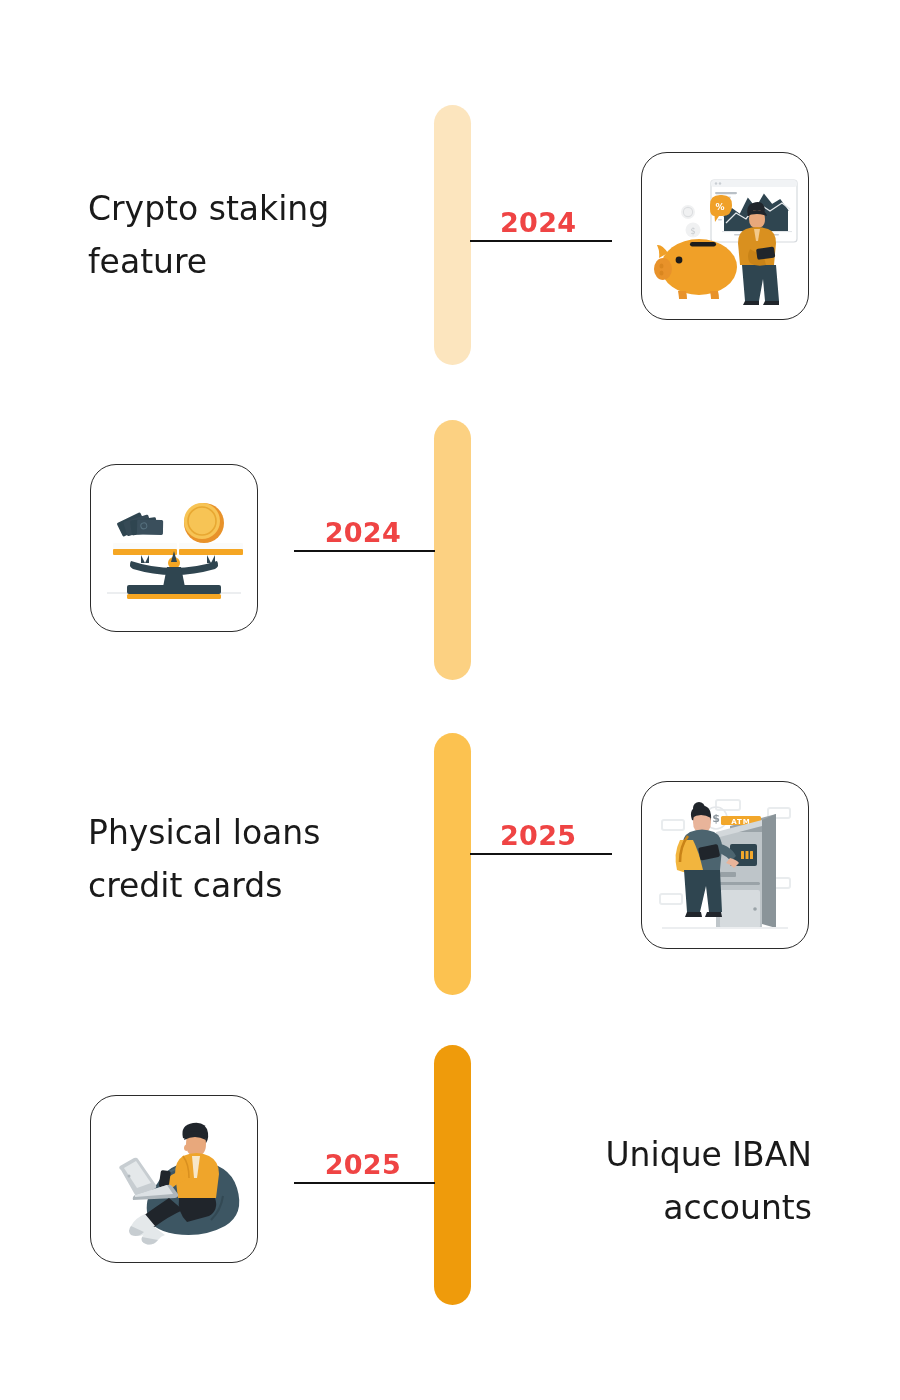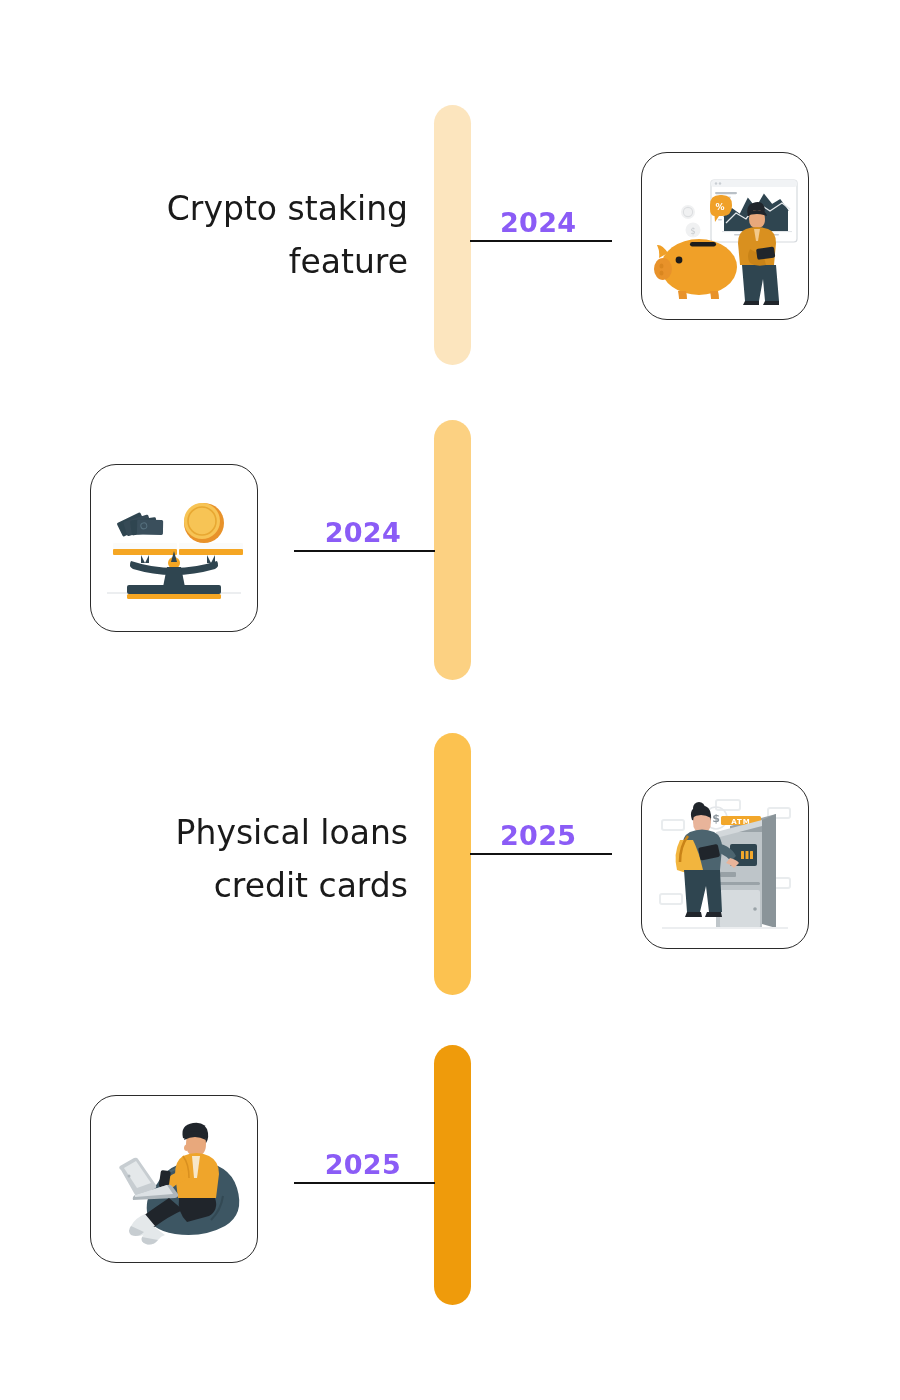--- a/index.html
+++ b/index.html
@@ -46,21 +46,21 @@
     height: 2px;
     background: #111111;
   }
   .year-label {
     position: absolute;
     bottom: 6px;
     font-size: 27px;
     font-weight: 700;
     letter-spacing: 0.3px;
     line-height: 1;
-    color: #8b5cf6;
+    color: #ef4444;
     white-space: nowrap;
   }
 
   
   .year-right { left: 470px; width: 142px; }
   .year-right .year-label { left: 30px; }
 
   
   .year-left { left: 294px; width: 141px; }
   .year-left .year-label { right: 34px; }
@@ -71,21 +71,21 @@
   .year-l4 { top: 1124px; }
 
   
   .caption {
     position: absolute;
     font-size: 33px;
     line-height: 1.62;
     font-weight: 400;
     color: #1a1a1a;
   }
-  .cap-left  { left: 88px;  width: 320px; text-align: right; }
+  .cap-left  { left: 88px;  width: 320px; text-align: left; }
   .cap-right { right: 88px; width: 330px; text-align: right; }
 
   .cap-1 { top: 182px; }
   .cap-2 { top: 498px; }
   .cap-3 { top: 806px; }
   .cap-4 { top: 1128px; }
 
   
   .card {
     position: absolute;
@@ -127,20 +127,21 @@
     <span class="rule"></span>
   </div>
 
   <div class="year-block year-left year-l4">
     <span class="year-label">2025</span>
     <span class="rule"></span>
   </div>
 
   <div class="caption cap-left cap-1">Crypto staking feature</div>
   <div class="caption cap-left cap-3">Physical loans credit cards</div>
+  <div class="caption cap-right cap-4">Unique IBAN accounts</div>
 
   <div class="card card-1">
     <svg viewBox="0 0 166 166">
 
       <rect x="69" y="27" width="86" height="62" rx="3" fill="#ffffff" stroke="#d6dade" stroke-width="1.2"></rect>
       <rect x="69" y="27" width="86" height="7" rx="3" fill="#f1f3f5"></rect>
       <circle cx="74" cy="30.5" r="1.2" fill="#c9ced3"></circle>
       <circle cx="78" cy="30.5" r="1.2" fill="#c9ced3"></circle>
       <rect x="73" y="39" width="22" height="2.2" rx="1.1" fill="#b9c0c6"></rect>
       <rect x="73" y="43.5" width="16" height="1.8" rx="0.9" fill="#d3d8dc"></rect>

